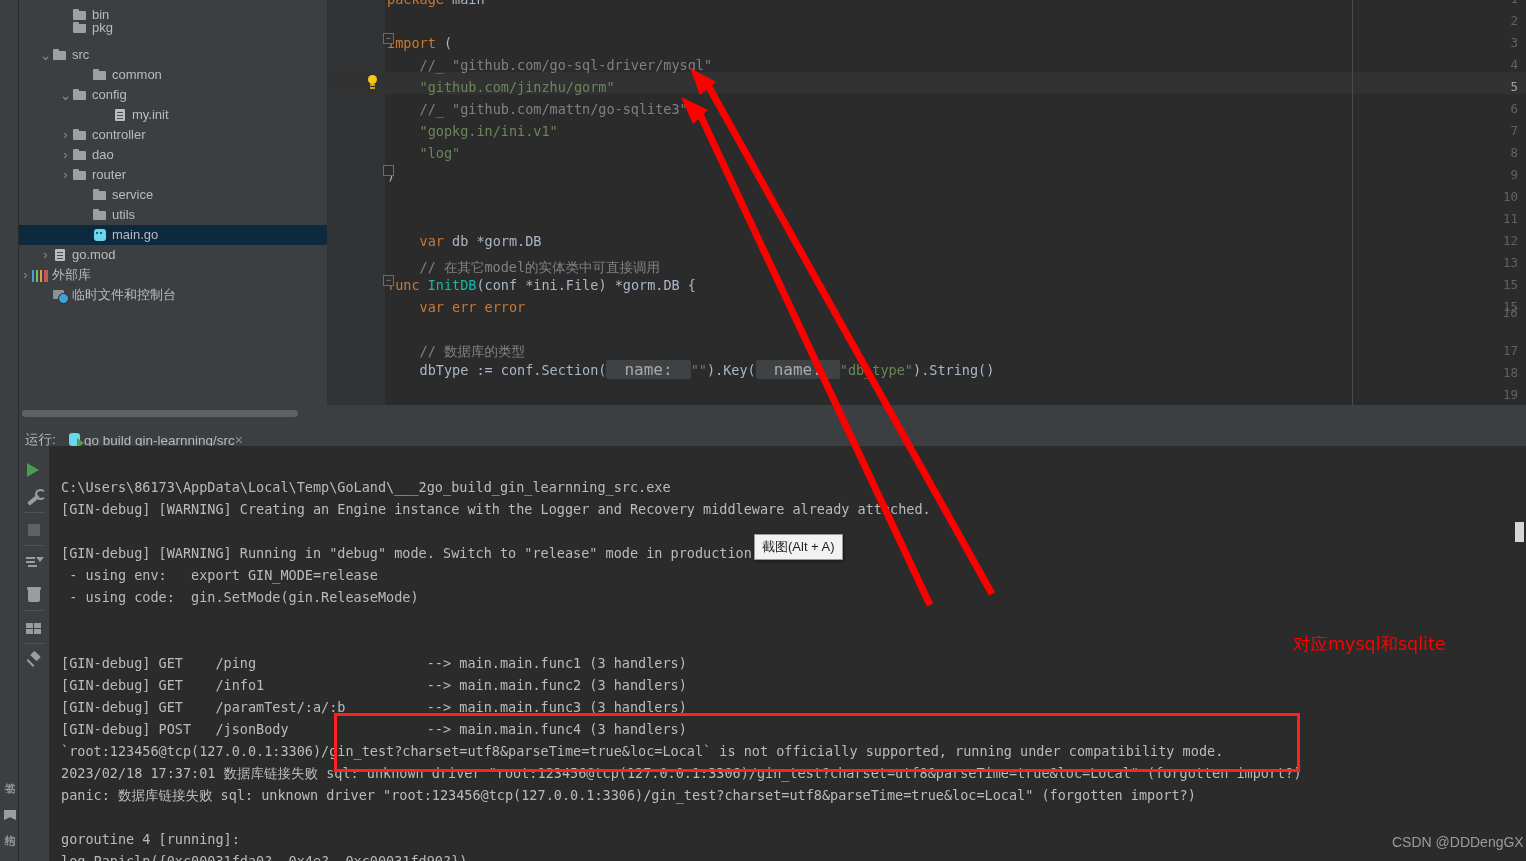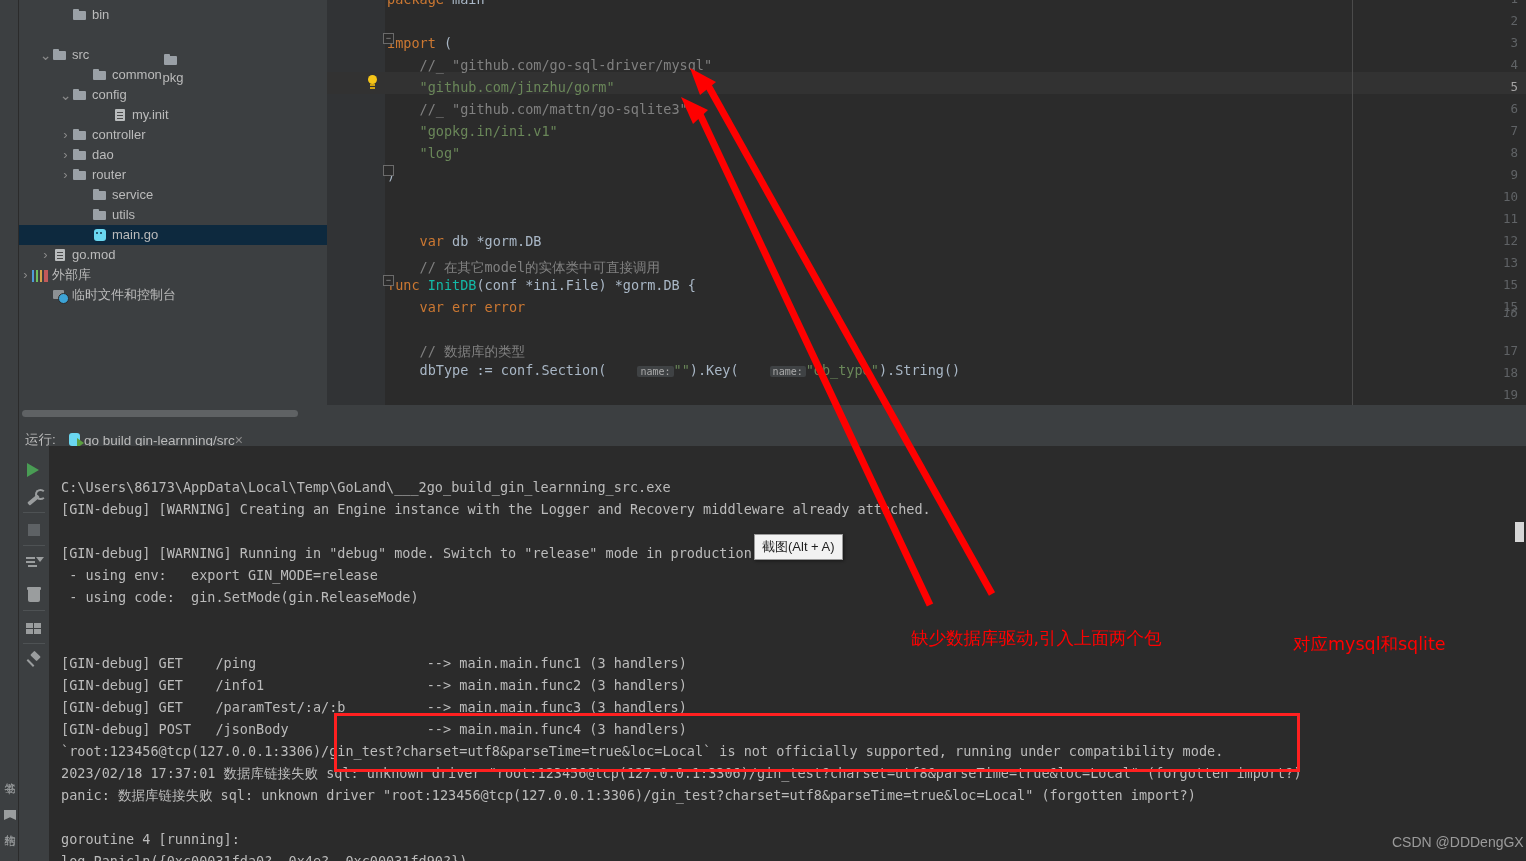--- a/index.html
+++ b/index.html
@@ -134,22 +134,22 @@
     content: ""; position: absolute; left: 3px; top: 9px;
     width: 5px; height: 1.5px; background: #d0a210;
     box-shadow: 0 3px 0 #d0a210;
   }
   .kw  { color: #cc7832; }
   .str { color: #6a8759; }
   .cmt { color: #808080; }
   .fn  { color: #14b8a6; }
   .ident { color: #a9b7c6; }
   .hint {
-    color: #a8a8a8; background: #3f4244; font-size: 10px;
-    padding: 0 3px; border-radius: 2px; margin-left: 31px;
+    color: #a8a8a8; background: #3f4244; font-size: 16px;
+    padding: 0 18px; border-radius: 2px;
   }
 
   
   .run-panel {
     position: absolute; left: 19px; top: 418px; width: 1507px; height: 443px;
     background: #3c3f41;
   }
   .run-header {
     position: absolute; left: 0; top: 8px; width: 1507px; height: 28px;
   }
@@ -297,21 +297,21 @@
   </div>
 
   <div class="tree-panel">
     <div id="tree-rows">
         <div class="tree-row" style="position: absolute; top: 5px; left: 0px; width: 308px;">
           <span style="display: inline-block; width: 40px; flex: 0 0 auto;"></span>
           <span class="arrow" style="font-size: 13px;"></span>
           <span class="tree-ico folder-ico"></span>
           <span class="tree-label">bin</span>
         </div>
-        <div class="tree-row" style="position: absolute; top: 39px; left: 0px; width: 308px; flex-direction: column;">
+        <div class="tree-row" style="position: absolute; top: 18px; left: 0px; width: 308px;">
           <span style="display: inline-block; width: 40px; flex: 0 0 auto;"></span>
           <span class="arrow" style="font-size: 13px;"></span>
           <span class="tree-ico folder-ico"></span>
           <span class="tree-label">pkg</span>
         </div>
         <div class="tree-row" style="position: absolute; top: 45px; left: 0px; width: 308px;">
           <span style="display: inline-block; width: 20px; flex: 0 0 auto;"></span>
           <span class="arrow" style="font-size: 14px;">⌄</span>
           <span class="tree-ico folder-ico"></span>
           <span class="tree-label">src</span>
@@ -521,19 +521,18 @@
     <g>
       <path d="M 930 605 L 697 108" stroke="#ff0000" stroke-width="7" fill="none"></path>
       <path d="M 681 97 L 708 110 L 693 124 Z" fill="#ff0000"></path>
     </g>
   </svg>
 
   <div class="red-box" style="left: 334px; top: 713px; width: 966px; height: 59px;"></div>
 
   <div class="tooltip" style="left: 754px; top: 534px;">截图(Alt + A)</div>
 
-  <div class="anno-text" style="left: 911px; top: 626px;">缺少数据库驱动,引入上面两个包</div>
 
   <div class="anno-text" style="left: 1293px; top: 632px;">对应mysql和sqlite</div>
 
   <div class="watermark" style="left: 1392px; top: 834px;">CSDN @DDDengGX</div>
 
 </div>
 
 </body></html>

